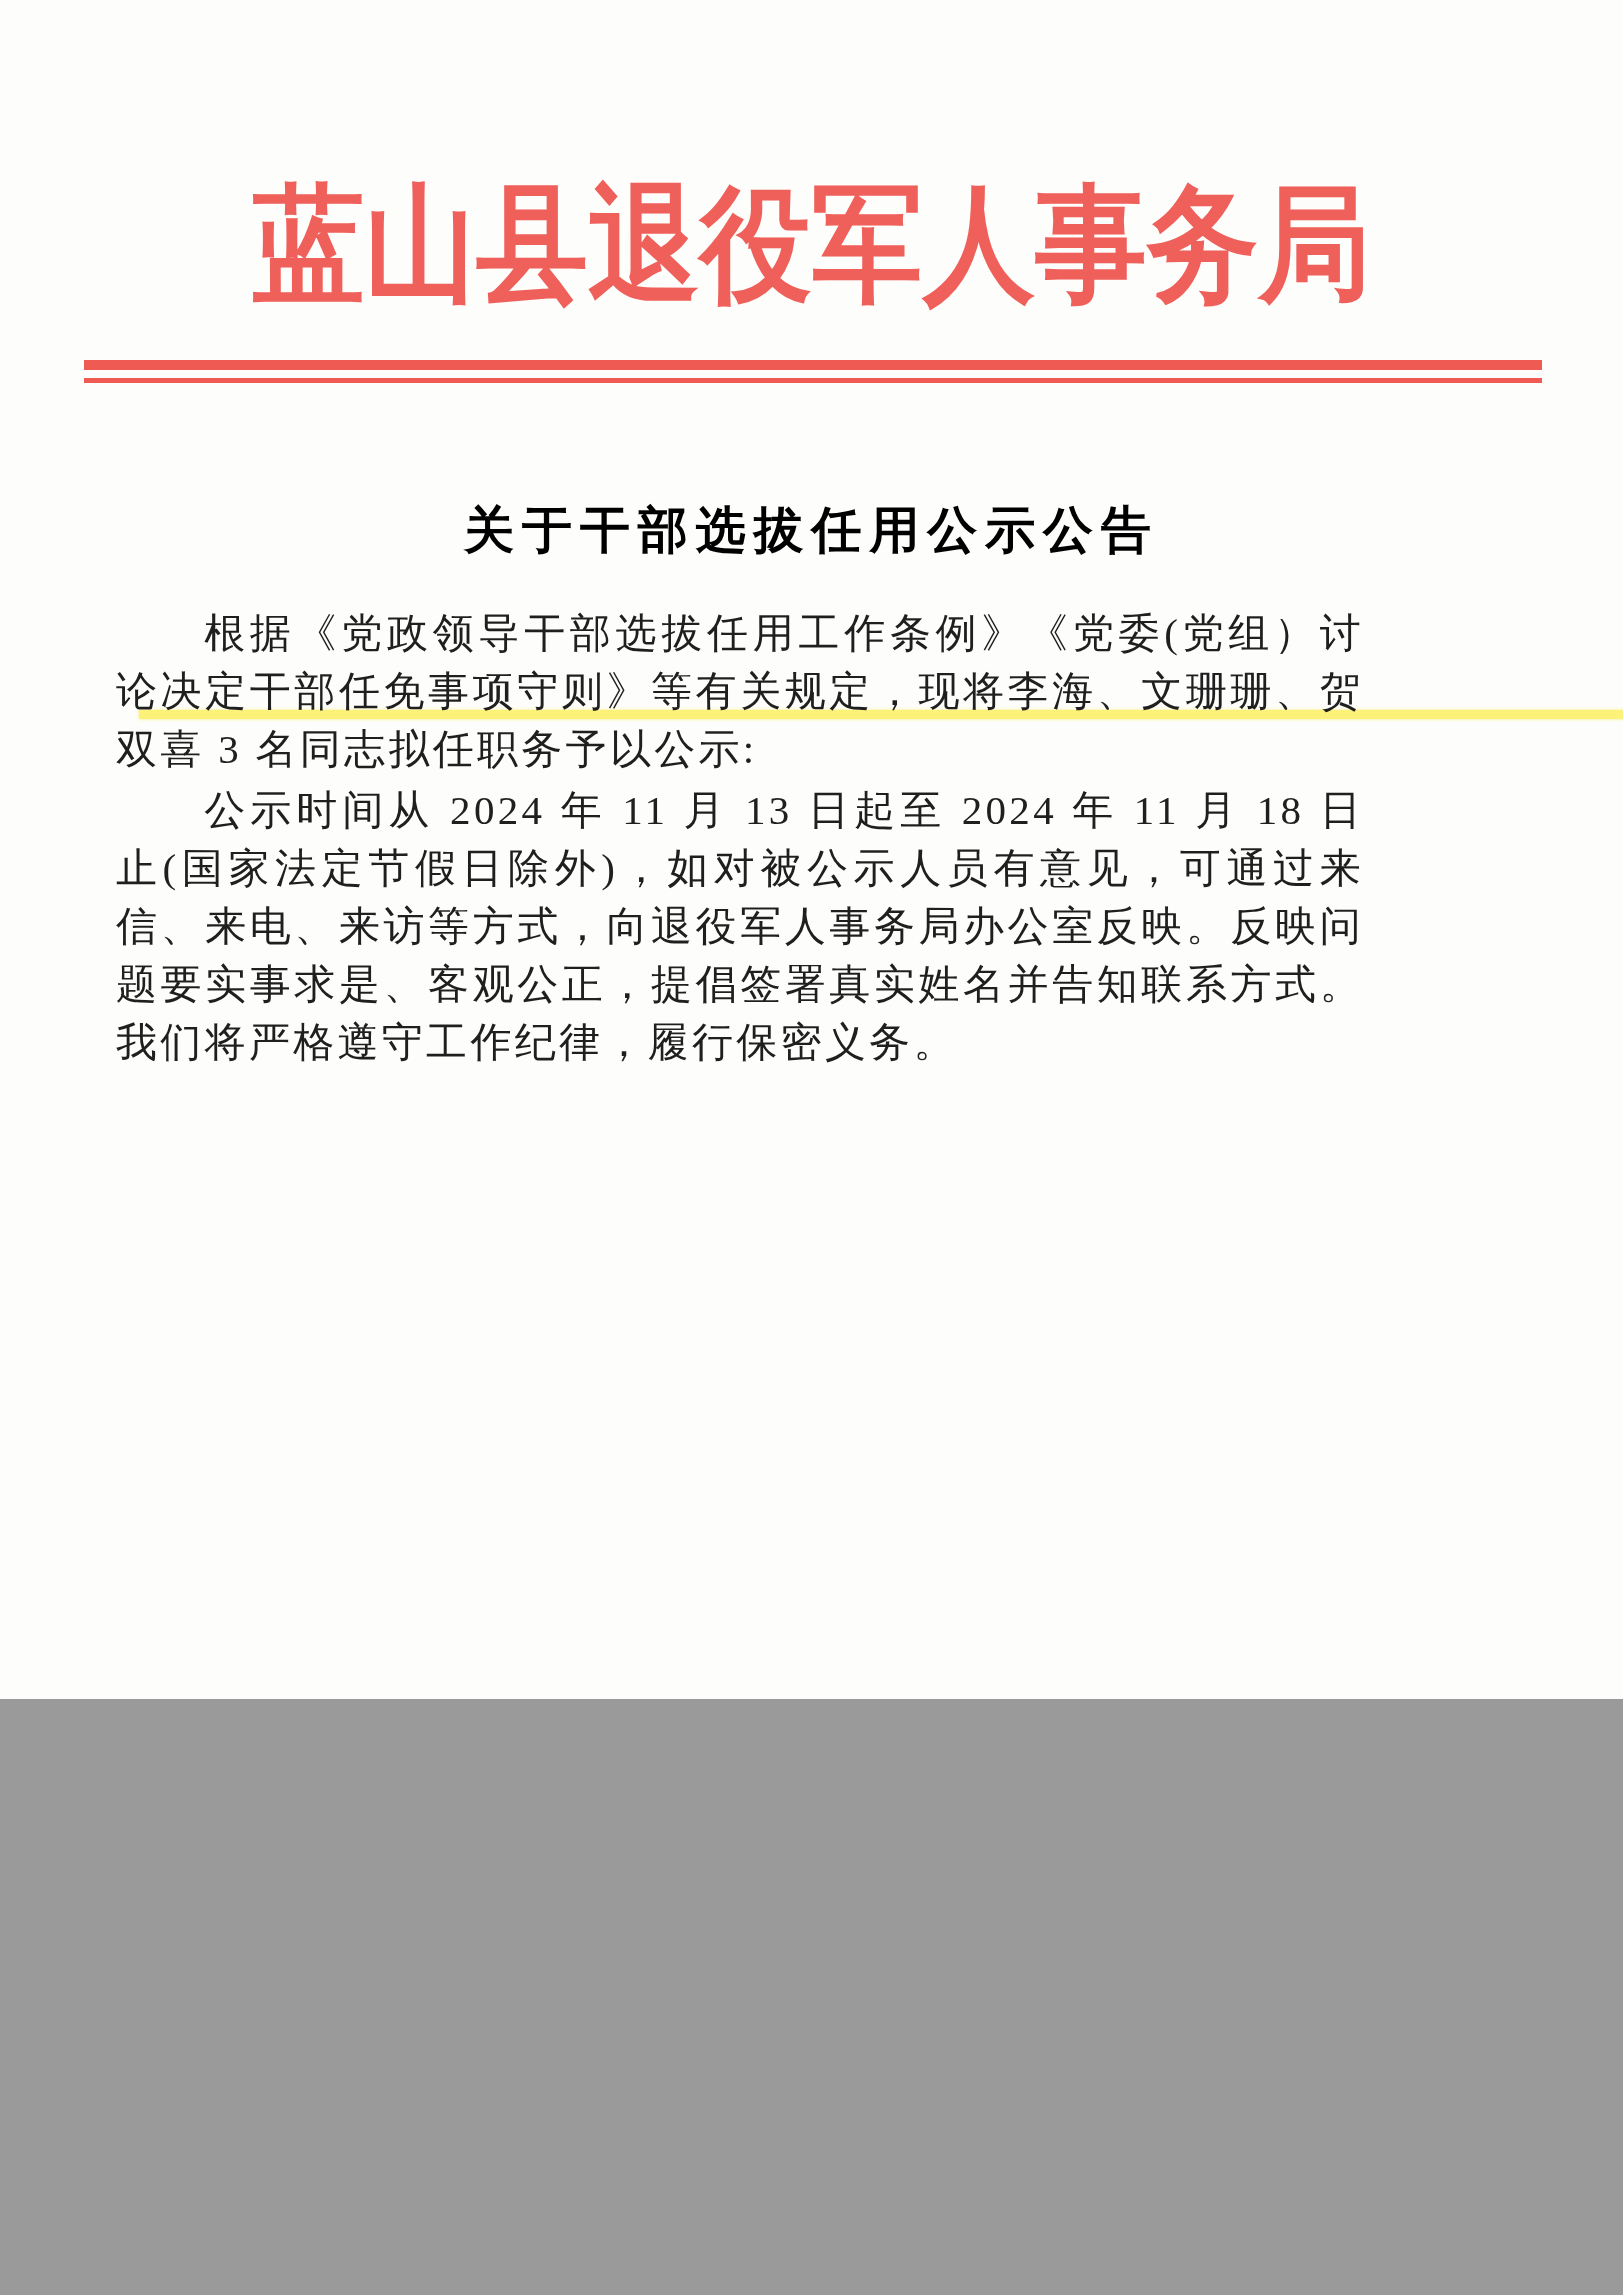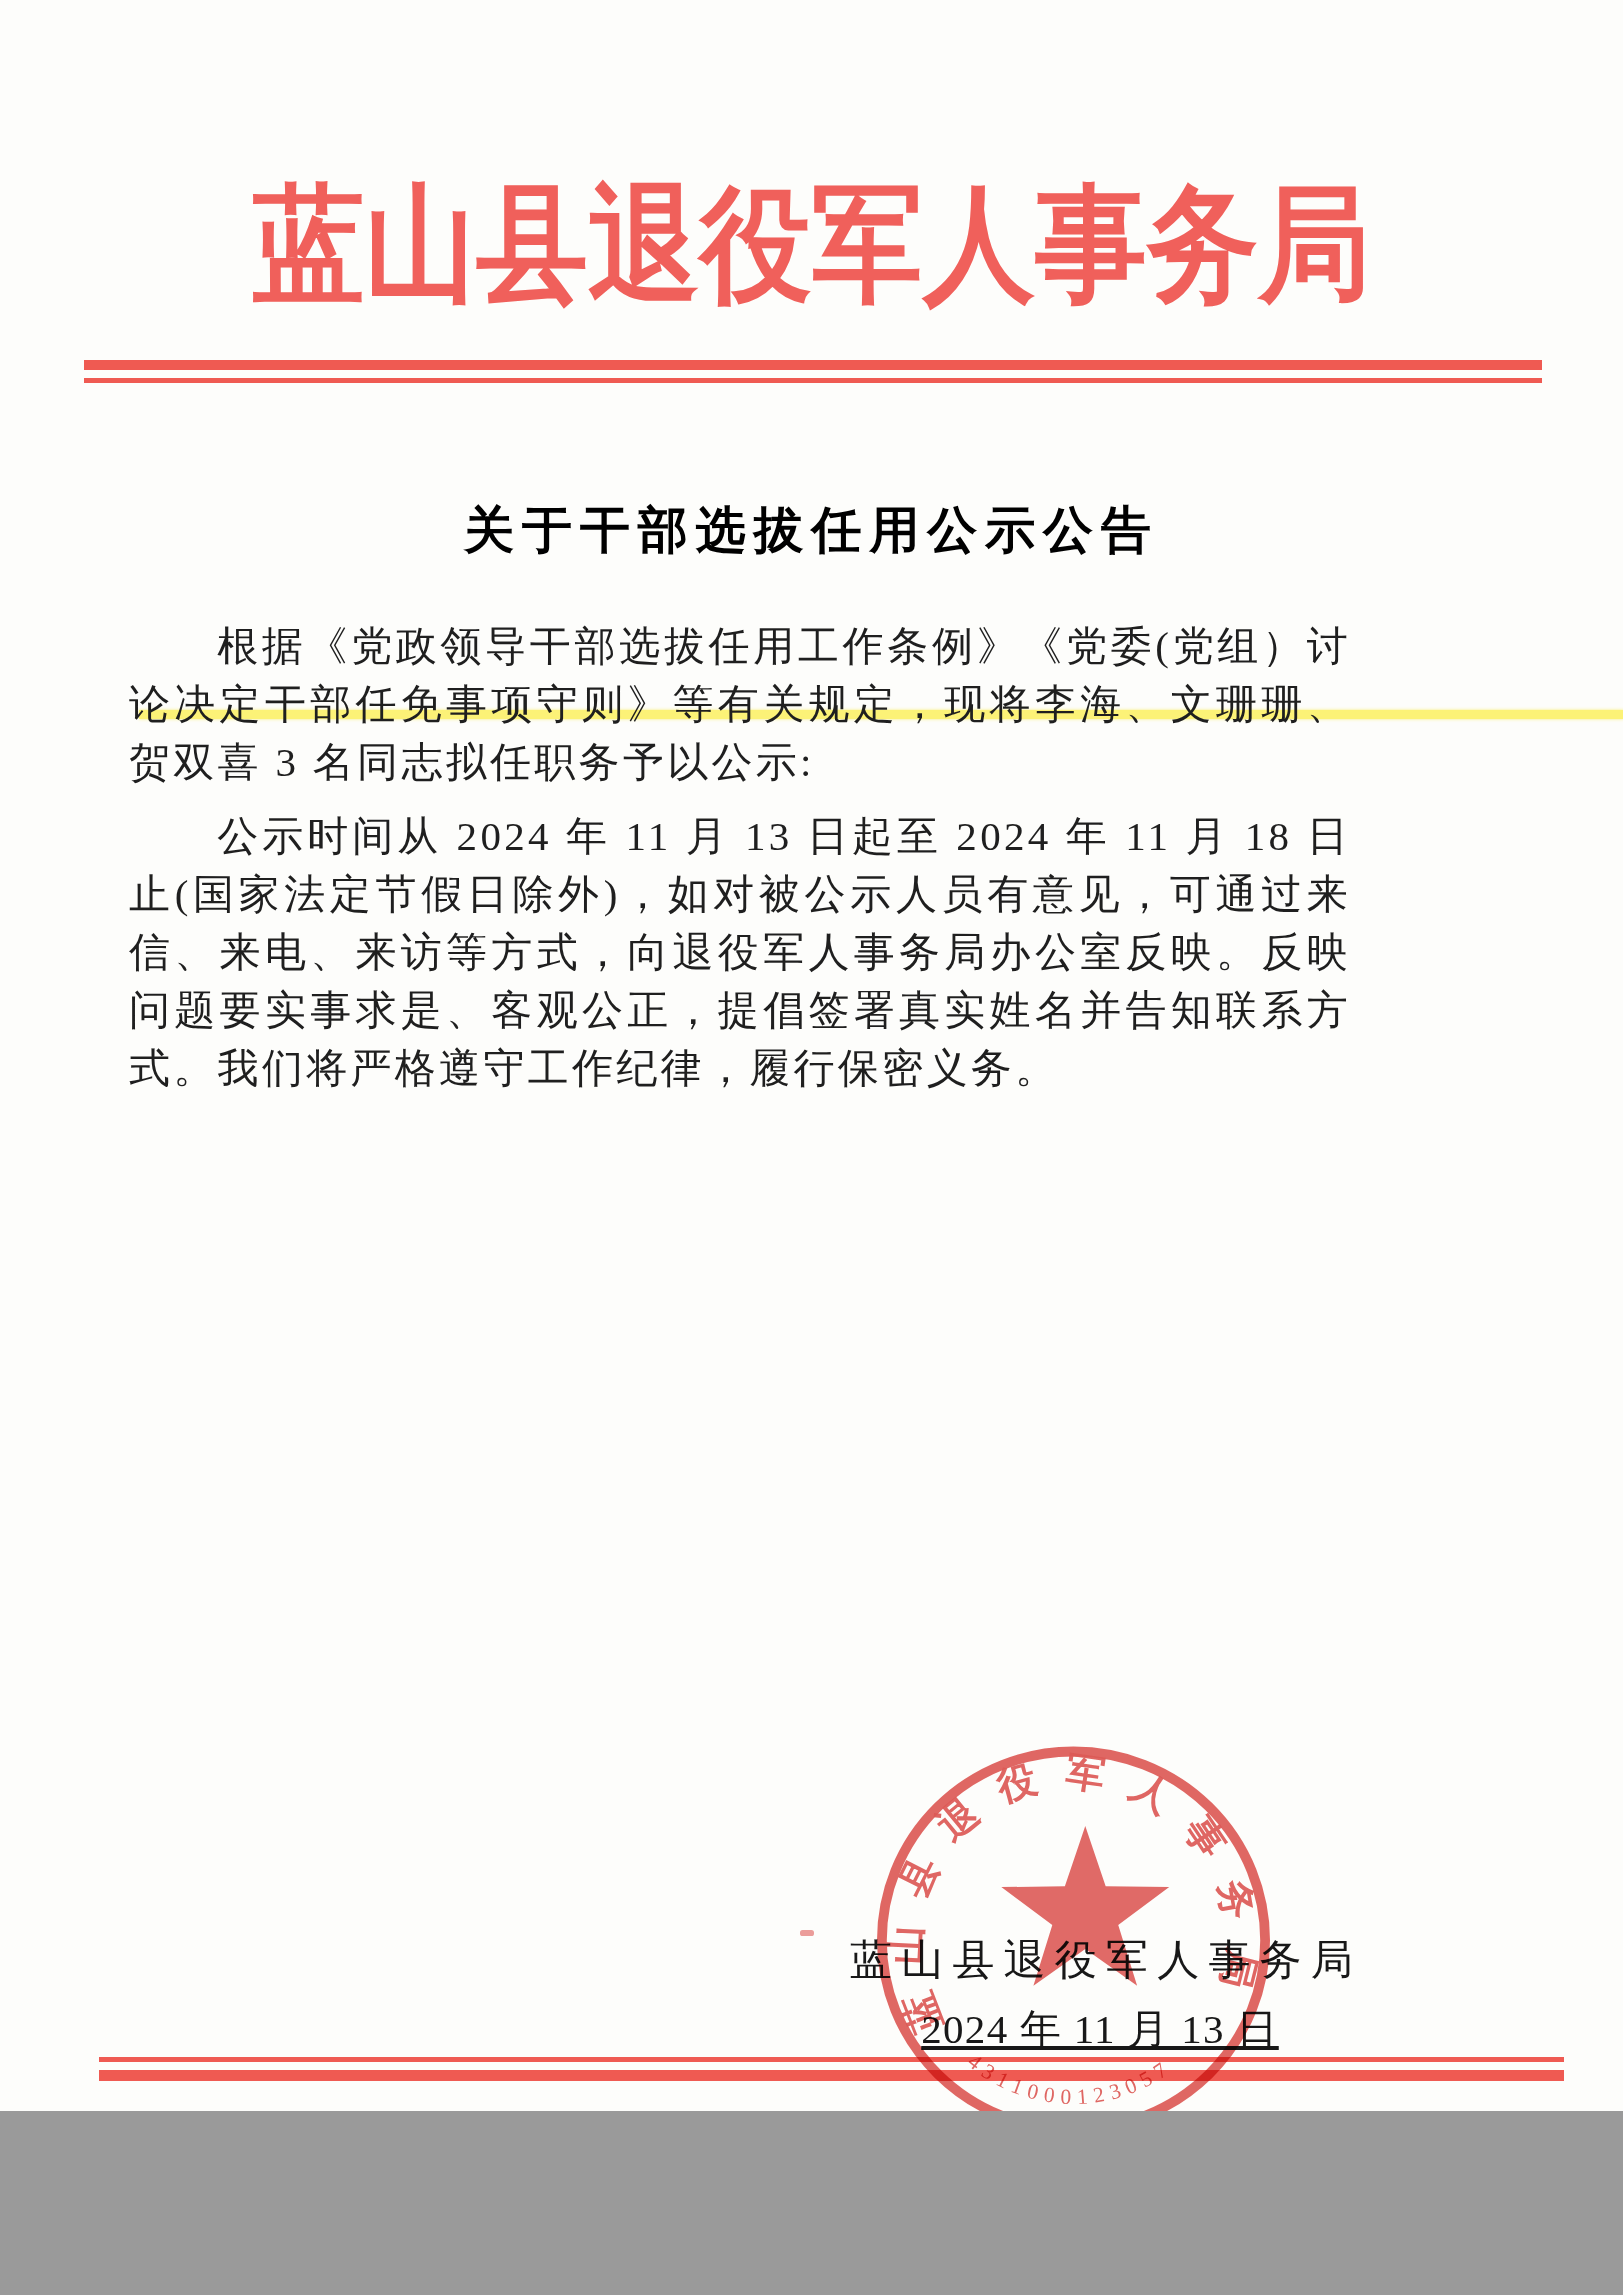--- a/index.html
+++ b/index.html
@@ -4,21 +4,21 @@
 <style>
   :root{
     --red:#f0605b;
     --rule-red:#ef5a52;
     --seal-red:#dc4e4a;
     --ink:#1f1f1f;
   }
   html,body{margin:0;padding:0;background:#9a9a9a;}
   .page{
     position:relative;
-    width:1623px;height:2111px;
+    width:1623px;height:1699px;
     margin:0 auto;
     background:#fdfdfb;
     overflow:hidden;
     font-family:"Liberation Serif","DejaVu Serif",serif;
   }
   .agency-header{
     position:absolute;top:161px;left:0;width:100%;
     text-align:center;
     font-size:127px;font-weight:700;
     color:var(--red);
@@ -42,21 +42,21 @@
     box-shadow:0 0 3.3px rgba(251,238,100,.9);
     z-index:0;
   }
   .body-block{
     position:absolute;top:601px;left:113px;width:1254px;
     font-size:41px;line-height:58px;letter-spacing:3.3px;
     color:var(--ink);
     text-align:justify;
     z-index:1;
   }
-  .body-block p{margin:16px;text-indent:2.15em;}
+  .body-block p{margin:3px;text-indent:2.15em;}
   .signature-block{
     position:absolute;top:1932px;right:261px;width:524px;
     color:#181818;
     z-index:1;
   }
   .sign-name{
     font-size:42px;letter-spacing:9.2px;
     text-align:right;white-space:nowrap;
   }
   .sign-date{

